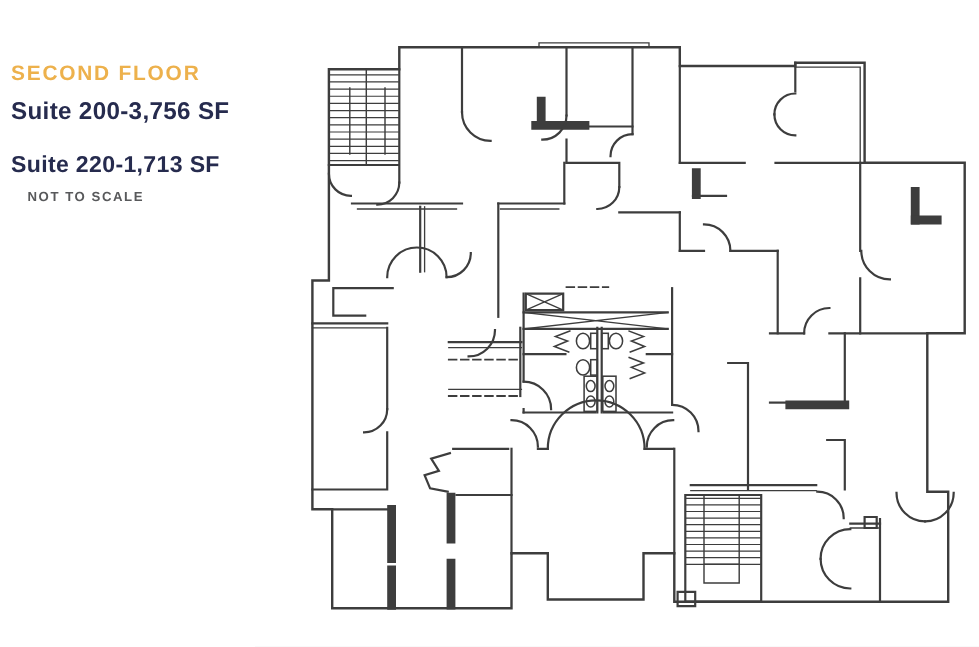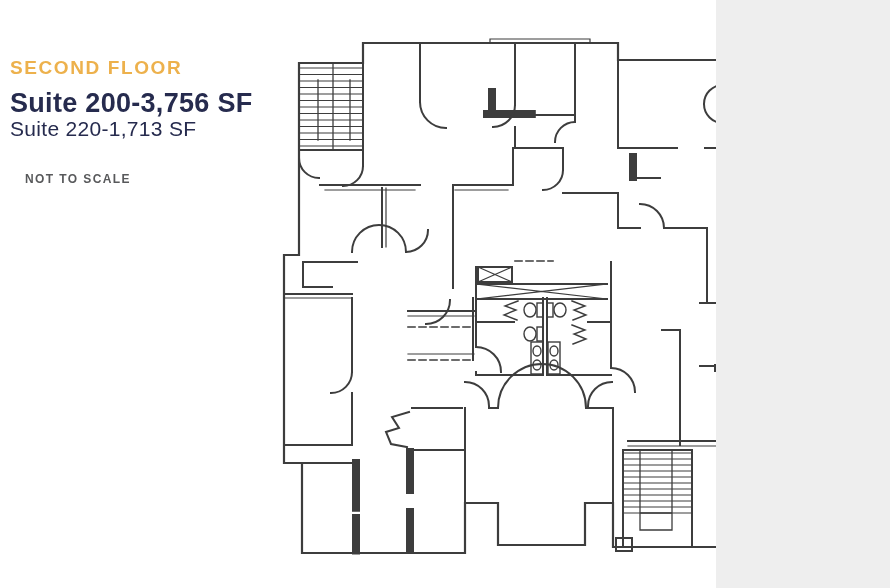--- a/index.html
+++ b/index.html
@@ -1,29 +1,29 @@
 <!DOCTYPE html>
 <html style="--gold: #EDB14C; --navy: #262B4E; --gray: #58595B; --ink: #3D3D3D; --bg: #FFFFFF;"><head>
 <meta charset="utf-8">
 <style>
   :root{
     --gold:#EDB14C; --navy:#262B4E; --gray:#58595B; --ink:#3D3D3D; --bg:#FFFFFF;
   }
   html,body{margin:0;padding:0;background:#eee;}
   .page{
-    position:relative;width:716px;height:588px;background:var(--bg);
+    position:relative;width:890px;height:588px;background:var(--bg);
     overflow:hidden;font-family:"Liberation Sans",sans-serif;
   }
   .info{position:absolute;left:10px;top:0;z-index:2;}
   .title{
     position:absolute;left:0;top:57px;width:400px;
     color:var(--gold);font-size:19px;font-weight:bold;letter-spacing:1.6px;
   }
-  .suite1{position:absolute;left:0;top:88px;width:400px;color:var(--navy);font-size:27px;font-weight:bold;letter-spacing:.3px;}
-  .suite2{position:absolute;left:0;top:117px;width:400px;color:var(--navy);font-size:21px;font-weight:normal;letter-spacing:.3px;}
+  .suite1{position:absolute;left:0;top:88px;width:400px;color:var(--navy);font-size:22px;font-weight:bold;letter-spacing:.3px;}
+  .suite2{position:absolute;left:0;top:138px;width:400px;color:var(--navy);font-size:21px;font-weight:bold;letter-spacing:.3px;}
   .note{position:absolute;left:0;top:172px;width:400px;color:var(--gray);font-size:12px;font-weight:bold;letter-spacing:1.4px;padding-left:15px;}
   svg{position:absolute;left:0;top:0;}
   .w{stroke-width:2;}
   .w2{stroke-width:2.2;}
   .thin{stroke-width:1.2;}
   .tread{stroke-width:1.1;}
   .rail{stroke-width:1.3;}
   .tick{stroke-width:8;stroke-dasharray:1.4 4.8;}
   .dash{stroke-width:1.6;stroke-dasharray:7 4;}
   .fix{stroke-width:1.4;}

